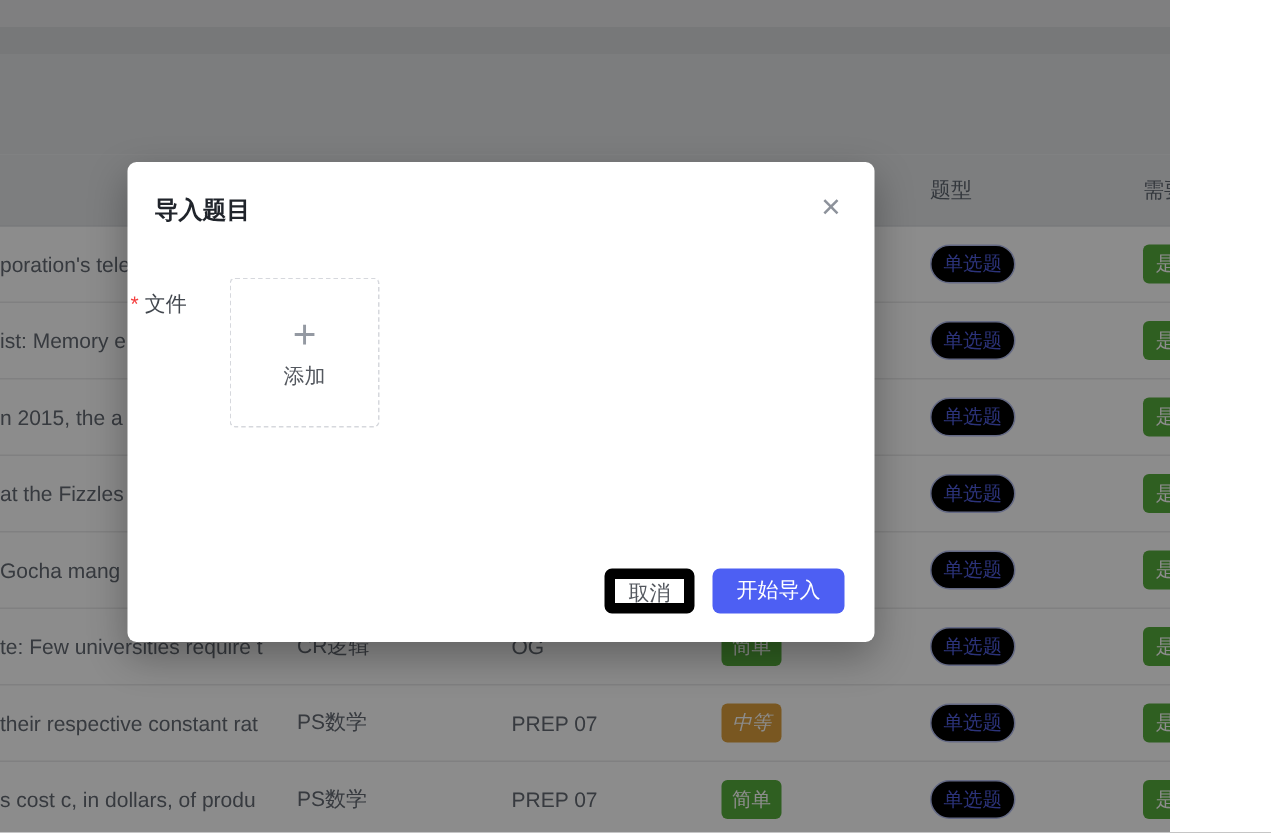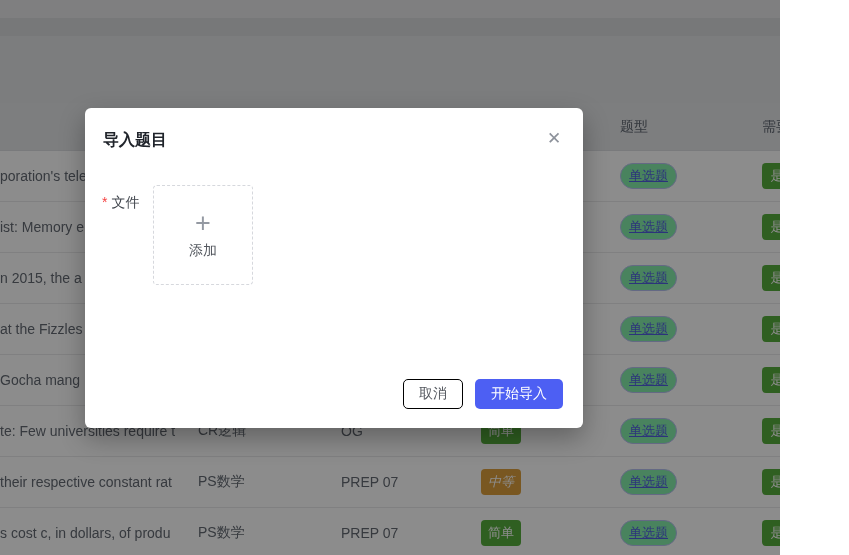--- a/index.html
+++ b/index.html
@@ -25,50 +25,50 @@
   .td-subject{left:198px;}
   .td-source{left:341px;}
   .td-diff{left:481px;}
   .td-qtype{left:620px;}
   .td-auth{left:762px;}
 
   .badge{height:26px;display:inline-flex;align-items:center;justify-content:center;font-size:13px;border-radius:4px;box-sizing:border-box;}
   .badge-easy{background:#57ad3c;color:#fff;width:40px;}
   .badge-medium{background:#dd9f3c;color:#fff;width:40px;font-style:italic;}
   .badge-yes{background:#57ad3c;color:#fff;width:30px;}
-  .badge-qtype{background:#86efac;color:#515ee0;border:1px solid #b6c0f0;border-radius:13px;width:57px;text-decoration:underline;}
+  .badge-qtype{background:#000000;color:#515ee0;border:1px solid #b6c0f0;border-radius:13px;width:57px;}
 
   
   .mask{position:absolute;left:0;top:0;right:0;bottom:0;background:rgba(0,0,0,0.45);z-index:10;}
 
   
   .modal{
     position:absolute;left:85px;top:108px;width:498px;height:320px;background:#fff;
     border-radius:6px;z-index:20;box-shadow:0 10px 26px rgba(0,0,0,0.30);
   }
   .modal-title{position:absolute;left:18px;top:22px;font-size:16px;font-weight:600;color:#20242b;}
   .modal-close{
     position:absolute;right:16px;top:18px;width:26px;height:26px;border:none;background:none;
     font-size:17px;color:#8d929b;cursor:pointer;line-height:26px;text-align:center;padding:0;
     font-family:"Liberation Sans","DejaVu Sans",sans-serif;
   }
-  .form-label{position:absolute;left:17px;top:86px;font-size:14px;color:#42474e;}
+  .form-label{position:absolute;left:2px;top:86px;font-size:14px;color:#42474e;}
   .required-mark{color:#f53f3f;margin-right:4px;font-size:14px;}
   .upload-box{
     position:absolute;left:68px;top:77px;width:100px;height:100px;box-sizing:border-box;
     border:1px dashed #d6d8dd;border-radius:4px;background:#fff;cursor:pointer;
     display:flex;flex-direction:column;align-items:center;justify-content:center;gap:7px;
   }
   .plus-glyph{font-size:27px;font-weight:300;color:#9499a2;line-height:24px;}
   .upload-label{font-size:14px;color:#54585f;}
   .tip{position:absolute;left:68px;top:203px;font-size:14px;color:#51565e;white-space:nowrap;}
   .tip-link{color:#4d5ff3;text-decoration:none;cursor:pointer;}
   .btn{position:absolute;height:30px;border-radius:5px;font-size:14px;cursor:pointer;
        font-family:"Liberation Sans","DejaVu Sans",sans-serif;}
-  .btn-cancel{right:120px;bottom:19px;width:60px;background:#fff;border:1px solid #000000;color:#53575e;}
+  .btn-cancel{right:120px;bottom:19px;width:60px;background:#fff;border:7px solid #000000;color:#53575e;}
   .btn-primary{right:20px;bottom:19px;width:88px;background:#4d5ff3;border:none;color:#fff;}
 </style>
 </head>
 <body>
 
 <div class="screen">
 
   <div class="topbar-primary"></div>
   <div class="topbar-secondary"></div>
 

